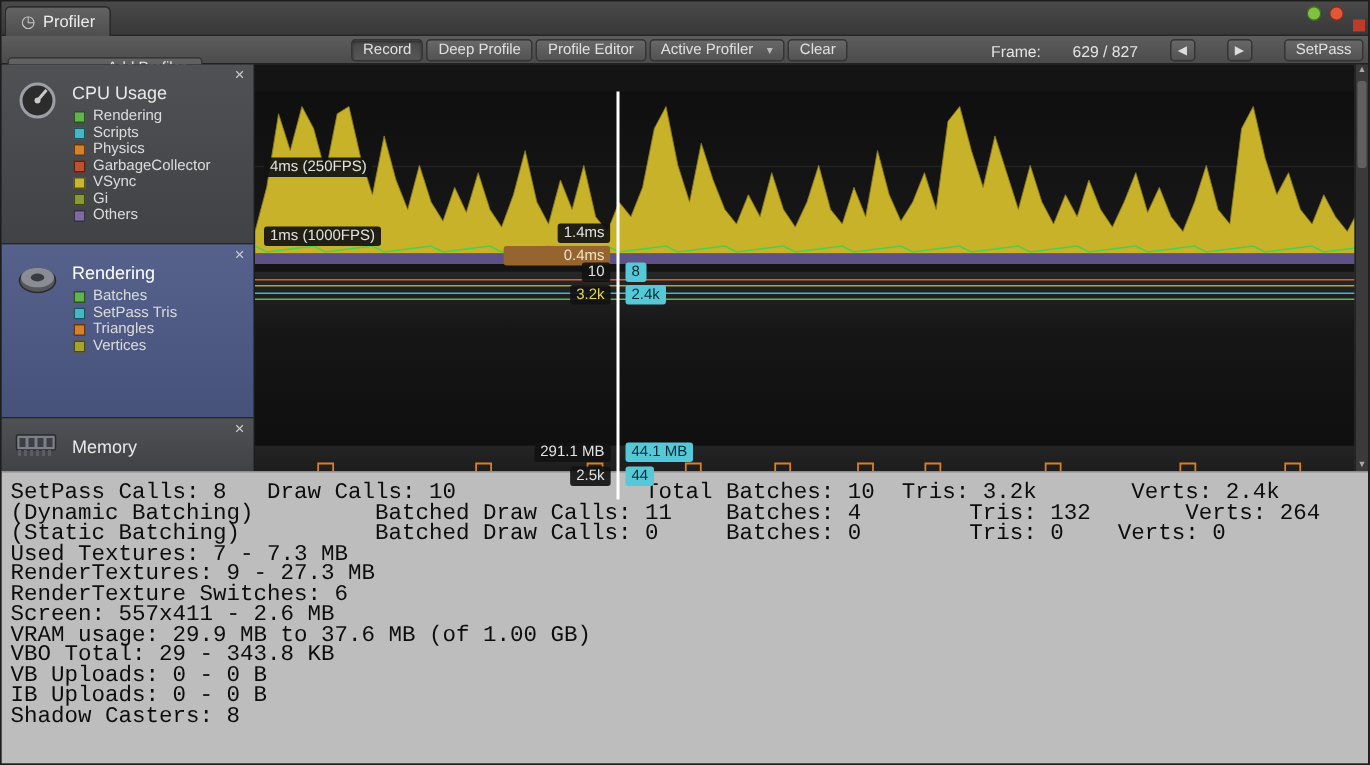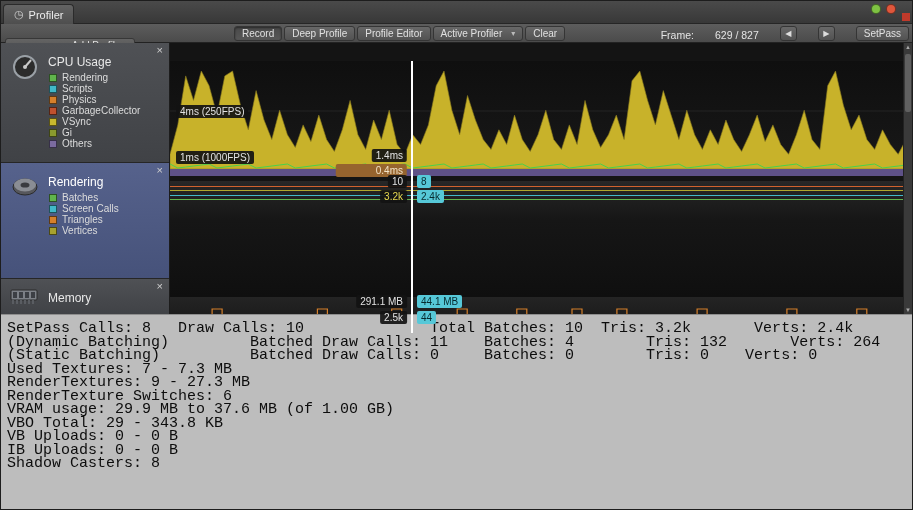--- a/index.html
+++ b/index.html
@@ -168,21 +168,21 @@
               <ellipse cx="15" cy="13" rx="4.5" ry="2.6" fill="#3a3b40"></ellipse>
             </svg></div>
           <div class="mod-title">Rendering</div>
           <div class="legend">
             <div class="legend-item">
               <span class="sq" style="background: rgb(96, 180, 76);"></span>
               <span>Batches</span>
             </div>
             <div class="legend-item">
               <span class="sq" style="background: rgb(65, 184, 200);"></span>
-              <span>Screen Calls</span>
+              <span>SetPass Tris</span>
             </div>
             <div class="legend-item">
               <span class="sq" style="background: rgb(214, 128, 43);"></span>
               <span>Triangles</span>
             </div>
             <div class="legend-item">
               <span class="sq" style="background: rgb(168, 162, 46);"></span>
               <span>Vertices</span>
             </div>
           </div>
@@ -257,19 +257,20 @@
     </div>
   </div>
 
   <div class="stats" id="stats">
       <div class="sline">SetPass Calls: 8   Draw Calls: 10              Total Batches: 10  Tris: 3.2k       Verts: 2.4k</div>
       <div class="sline">(Dynamic Batching)         Batched Draw Calls: 11    Batches: 4        Tris: 132       Verts: 264</div>
       <div class="sline">(Static Batching)          Batched Draw Calls: 0     Batches: 0        Tris: 0    Verts: 0</div>
       <div class="sline">Used Textures: 7 - 7.3 MB</div>
       <div class="sline">RenderTextures: 9 - 27.3 MB</div>
       <div class="sline">RenderTexture Switches: 6</div>
+      <div class="sline">Screen: 557x411 - 2.6 MB</div>
       <div class="sline">VRAM usage: 29.9 MB to 37.6 MB (of 1.00 GB)</div>
       <div class="sline">VBO Total: 29 - 343.8 KB</div>
       <div class="sline">VB Uploads: 0 - 0 B</div>
       <div class="sline">IB Uploads: 0 - 0 B</div>
       <div class="sline">Shadow Casters: 8</div>
     </div>
 </div>
 
 </body></html>

